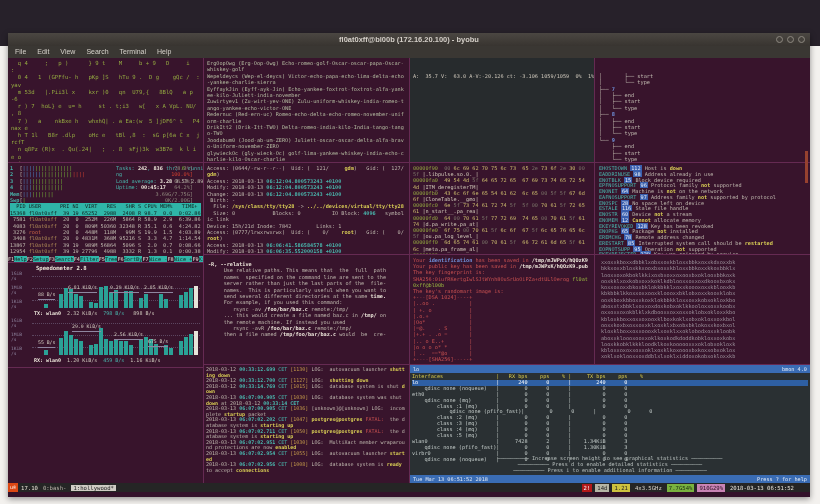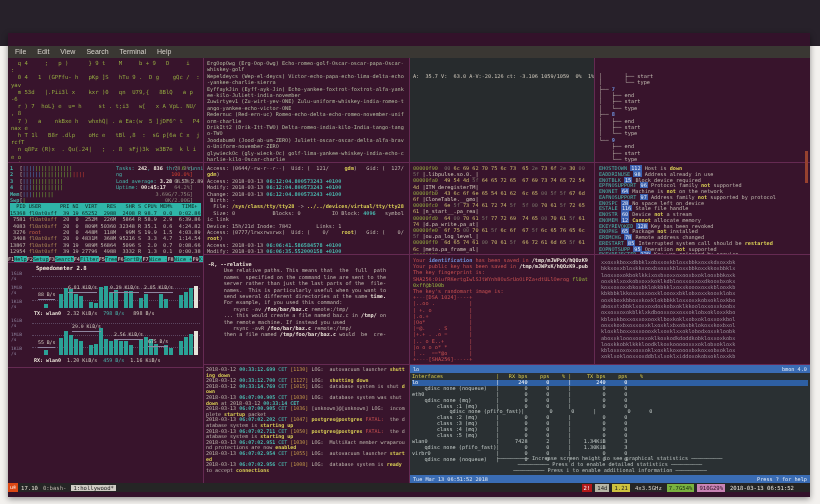--- a/index.html
+++ b/index.html
@@ -95,20 +95,28 @@
   .sb-right{margin-left:auto;display:flex;gap:3px;align-items:center;padding-right:14px;}
   .badge{padding:0 2px;height:8px;line-height:8px;}
   #release{margin-right:5px;color:#e8e2d6;}
 </style>
 </head>
 <body>
 
 <div id="topstrip"></div>
 
 <div id="win">
+  <div id="titlebar">
+    <span>fl0at0xff@bl00b (172.16.20.100) - byobu</span>
+    <span class="wbtns">
+      <span class="wbtn"></span>
+      <span class="wbtn"></span>
+      <span class="wbtn"></span>
+    </span>
+  </div>
   <div id="menubar">
       <span>File</span>
       <span>Edit</span>
       <span>View</span>
       <span>Search</span>
       <span>Terminal</span>
       <span>Help</span>
     </div>
 
   <div id="content">

